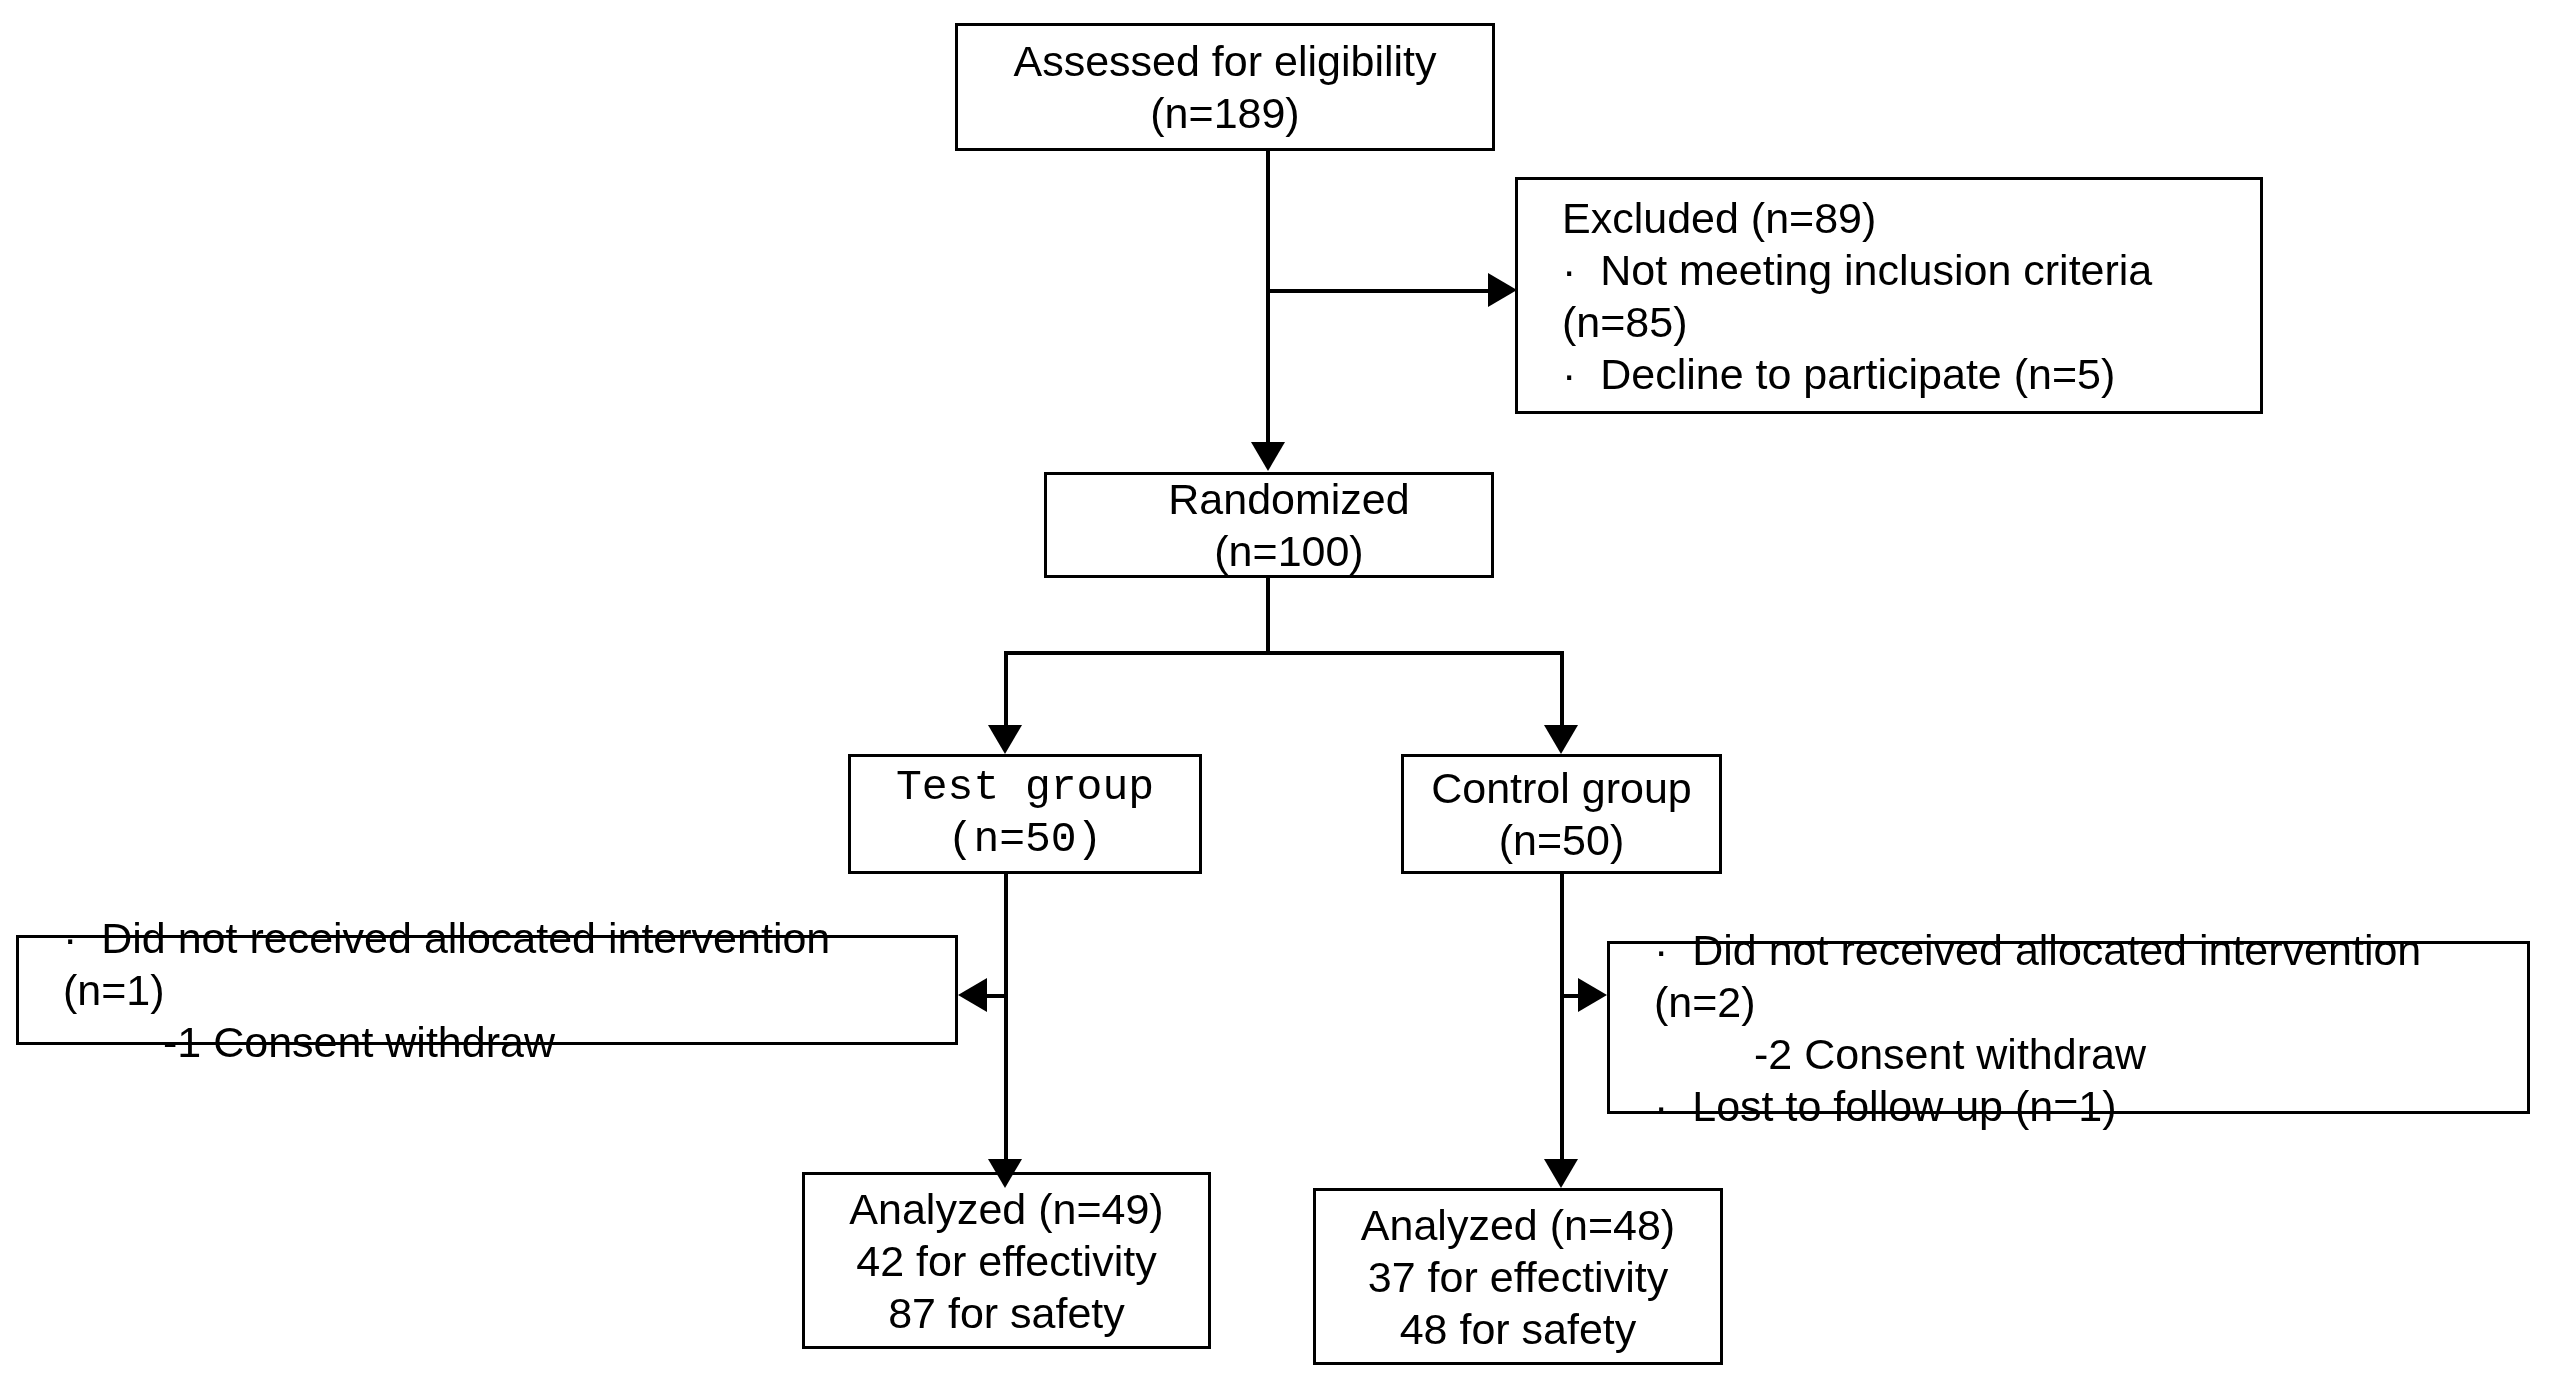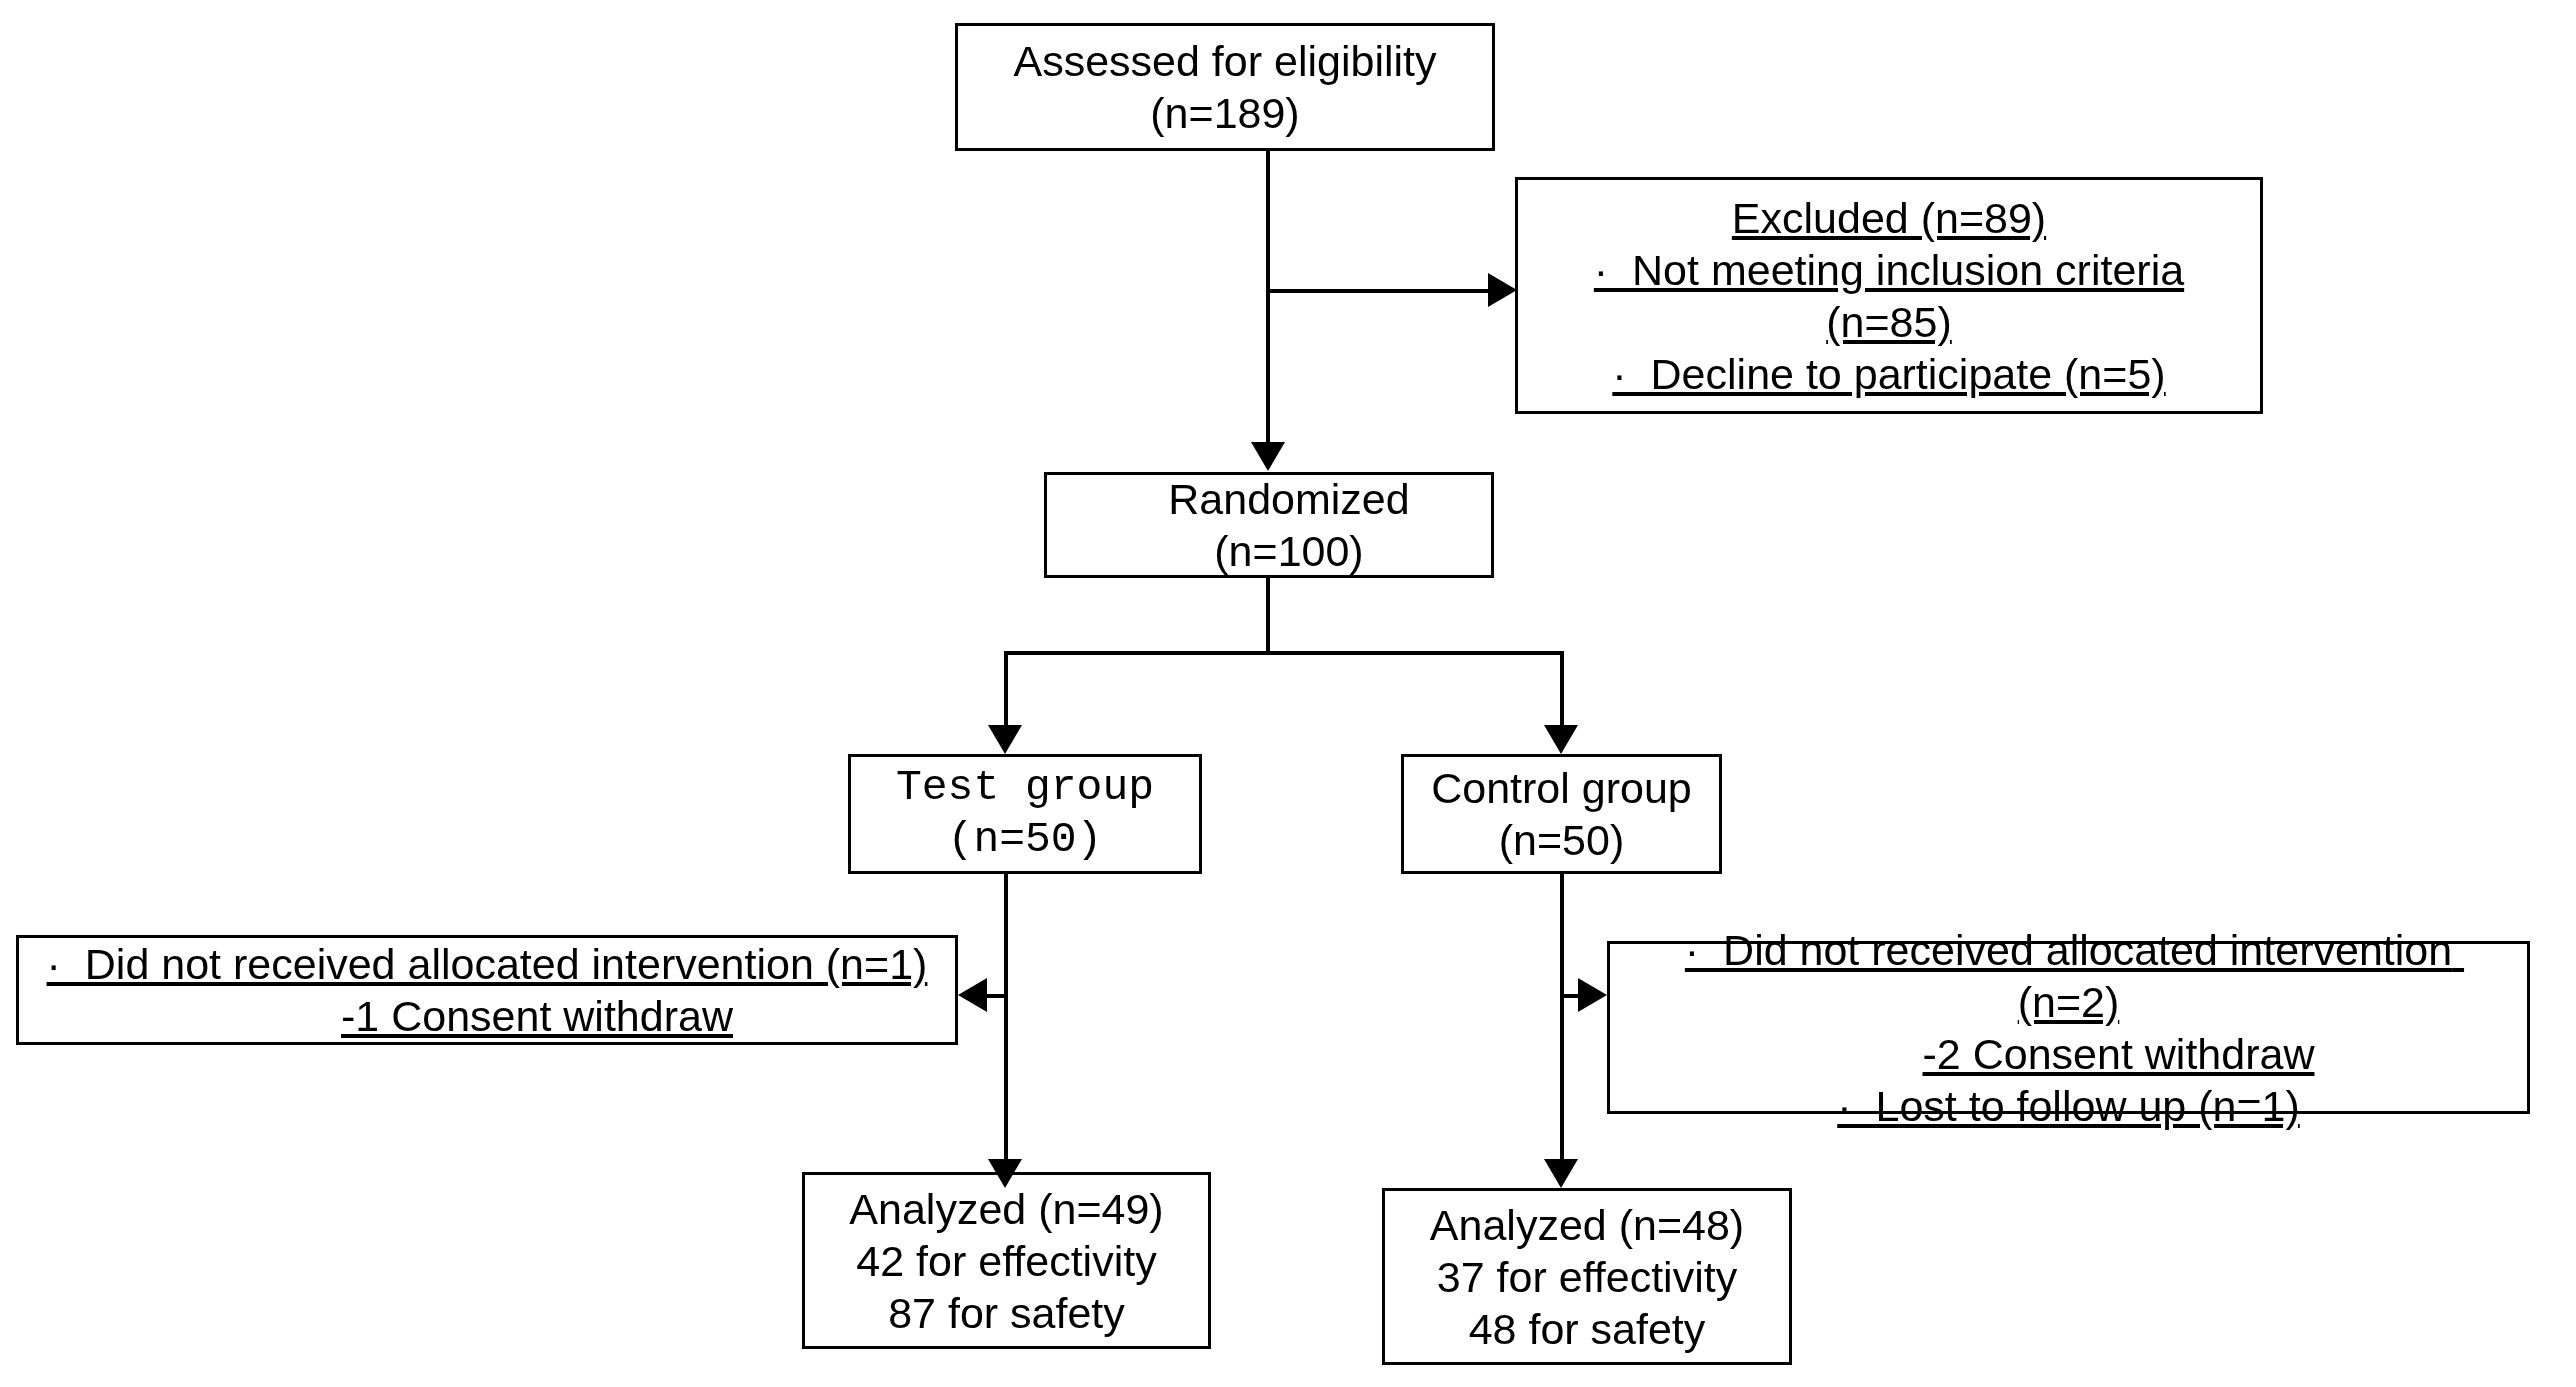--- a/index.html
+++ b/index.html
@@ -22,21 +22,21 @@
     border: 3.9px solid #000000;
     background: #ffffff;
     display: flex;
     flex-direction: column;
     justify-content: center;
     font-size: 43px;
     line-height: 52px;
     white-space: pre-wrap;
   }
   .box.centered { text-align: center; align-items: center; }
-  .box.leftalign { text-align: center; padding: 0 26px; text-decoration: underline; }
+  .box.leftalign { text-align: left; padding: 0 44px; }
   .line { display: block; }
   .line.indent { padding-left: 100px; }
   .conn {
     position: absolute;
     background: #000000;
   }
   .arrow {
     position: absolute;
     width: 0;
     height: 0;
@@ -99,21 +99,21 @@
     <span class="line indent">-2 Consent withdraw</span>
     <span class="line">·  Lost to follow up (n=1)</span>
   </div>
 
   <div class="box centered" style="left:802px; top:1172px; width:409px; height:177px;">
     <span class="line">Analyzed (n=49)</span>
     <span class="line">42 for effectivity</span>
     <span class="line">87 for safety</span>
   </div>
 
-  <div class="box centered" style="left:1382px; top:1188px; width:410px; height:177px;">
+  <div class="box centered" style="left:1313px; top:1188px; width:410px; height:177px;">
     <span class="line">Analyzed (n=48)</span>
     <span class="line">37 for effectivity</span>
     <span class="line">48 for safety</span>
   </div>
 
   <div class="conn" style="left:1266px; top:150px; width:3.9px; height:296px;"></div>
   <div class="arrow down" style="left:1251px; top:442px;"></div>
   <div class="conn" style="left:1268px; top:289px; width:221px; height:3.9px;"></div>
   <div class="arrow right" style="left:1488px; top:273px;"></div>
 

